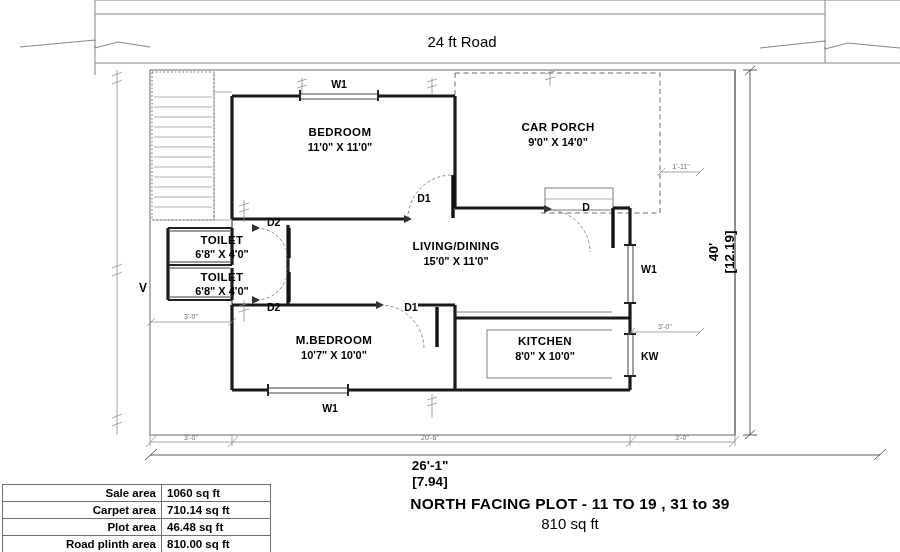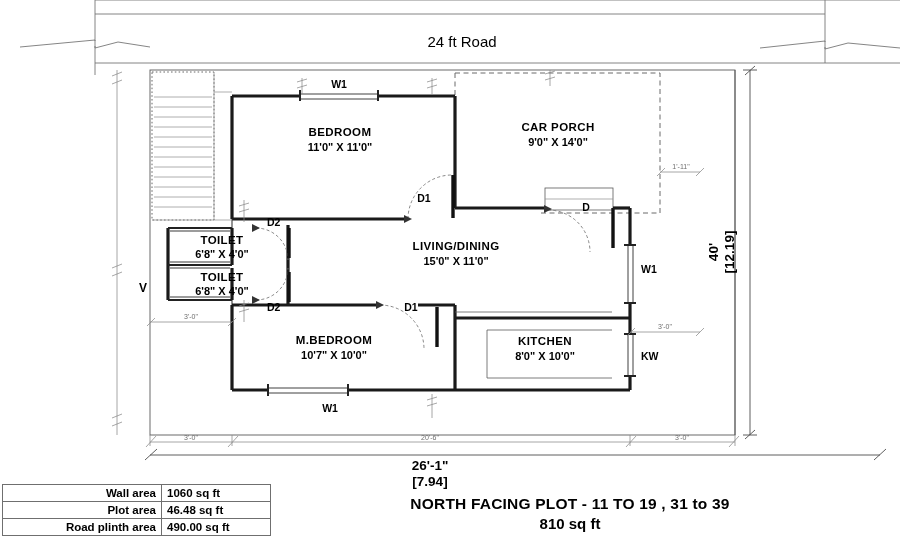--- a/index.html
+++ b/index.html
@@ -76,21 +76,21 @@
     line-height: 1.28;
   }
   #title-block .tb-main {
     font-size: 15.5px;
     font-weight: 700;
     letter-spacing: 0.2px;
     white-space: nowrap;
   }
   #title-block .tb-sub {
     font-size: 15px;
-    font-weight: 700;
+    font-weight: 400;
   }
 
   
   #area-table {
     position: absolute;
     left: 2px;
     top: 484px;
     border-collapse: collapse;
     font-size: 11.5px;
   }
@@ -403,27 +403,31 @@
   </svg>
 
   <div id="title-block">
     <div class="tb-main">NORTH  FACING PLOT - 11 TO 19 , 31 to 39</div>
     <div class="tb-sub">810 sq ft</div>
   </div>
 
   <table id="area-table">
     <tbody>
       <tr>
-        <td class="lbl">Wall area</td>
+        <td class="lbl">Sale area</td>
         <td class="val">1060 sq ft</td>
+      </tr>
+      <tr>
+        <td class="lbl">Carpet area</td>
+        <td class="val">710.14 sq ft</td>
       </tr>
       <tr>
         <td class="lbl">Plot area</td>
         <td class="val">46.48 sq ft</td>
       </tr>
       <tr>
         <td class="lbl">Road plinth area</td>
-        <td class="val">490.00 sq ft</td>
+        <td class="val">810.00 sq ft</td>
       </tr>
     </tbody>
   </table>
 
 </div>
 
 </body></html>

